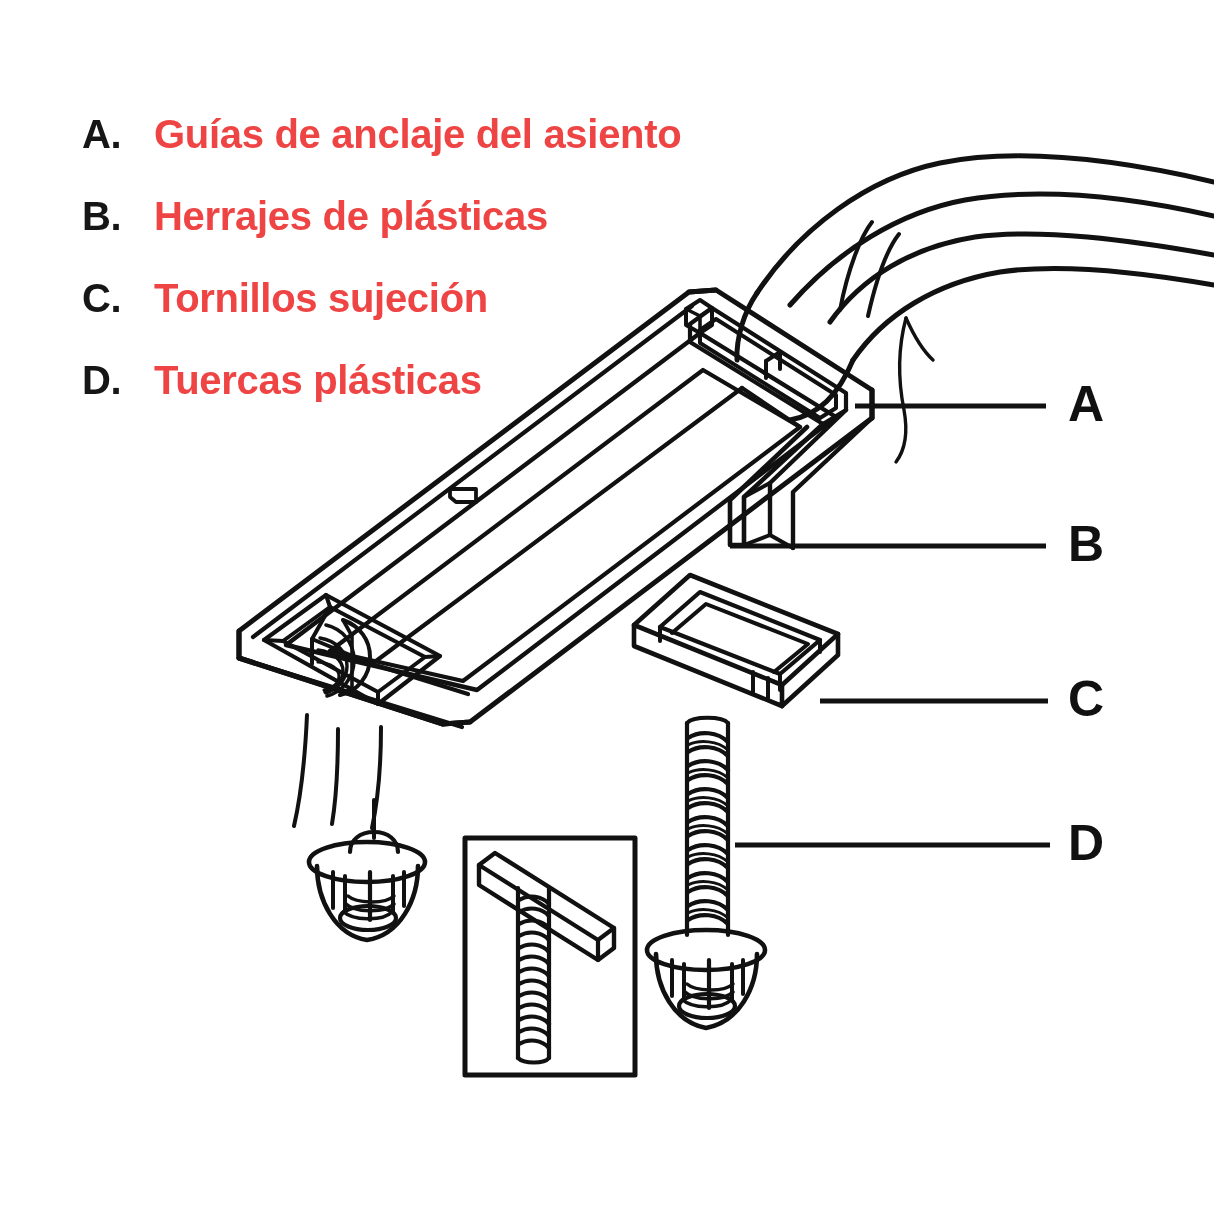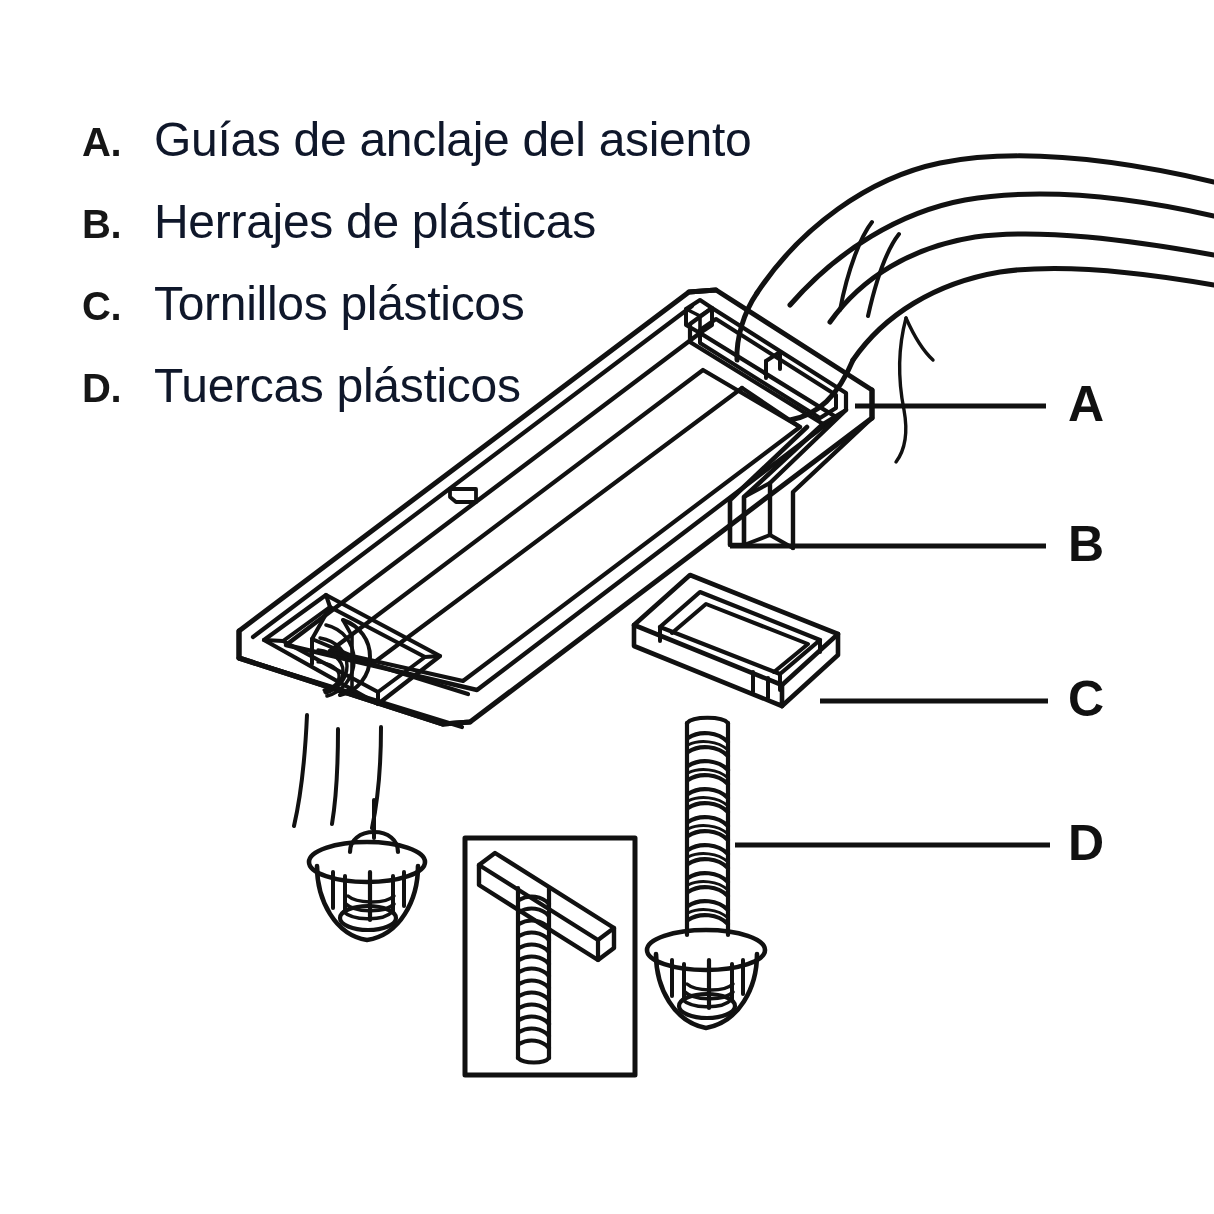--- a/index.html
+++ b/index.html
@@ -42,23 +42,23 @@
   }
   .legend-key {
     font-weight: bold;
     font-size: 40px;
     color: #161616;
     width: 72px;
     flex: 0 0 72px;
     letter-spacing: -0.5px;
   }
   .legend-label {
-    font-size: 48px;
-    color: #0f172a;
-    font-weight: 400;
+    font-size: 40px;
+    color: #ef4444;
+    font-weight: 700;
     white-space: nowrap;
     letter-spacing: -0.3px;
   }
   
   .callout-letter {
     position: absolute;
     font-weight: bold;
     font-size: 50px;
     color: #111111;
     line-height: 1;
@@ -348,25 +348,25 @@
     <div class="legend-row">
       <span class="legend-key">A.</span>
       <span class="legend-label">Guías de anclaje del asiento</span>
     </div>
     <div class="legend-row">
       <span class="legend-key">B.</span>
       <span class="legend-label">Herrajes de plásticas</span>
     </div>
     <div class="legend-row">
       <span class="legend-key">C.</span>
-      <span class="legend-label">Tornillos plásticos</span>
+      <span class="legend-label">Tornillos sujeción</span>
     </div>
     <div class="legend-row">
       <span class="legend-key">D.</span>
-      <span class="legend-label">Tuercas plásticos</span>
+      <span class="legend-label">Tuercas plásticas</span>
     </div>
   </div>
 
   <span class="callout-letter" id="callout-letter-a">A</span>
   <span class="callout-letter" id="callout-letter-b">B</span>
   <span class="callout-letter" id="callout-letter-c">C</span>
   <span class="callout-letter" id="callout-letter-d">D</span>
 
 </div>
 

